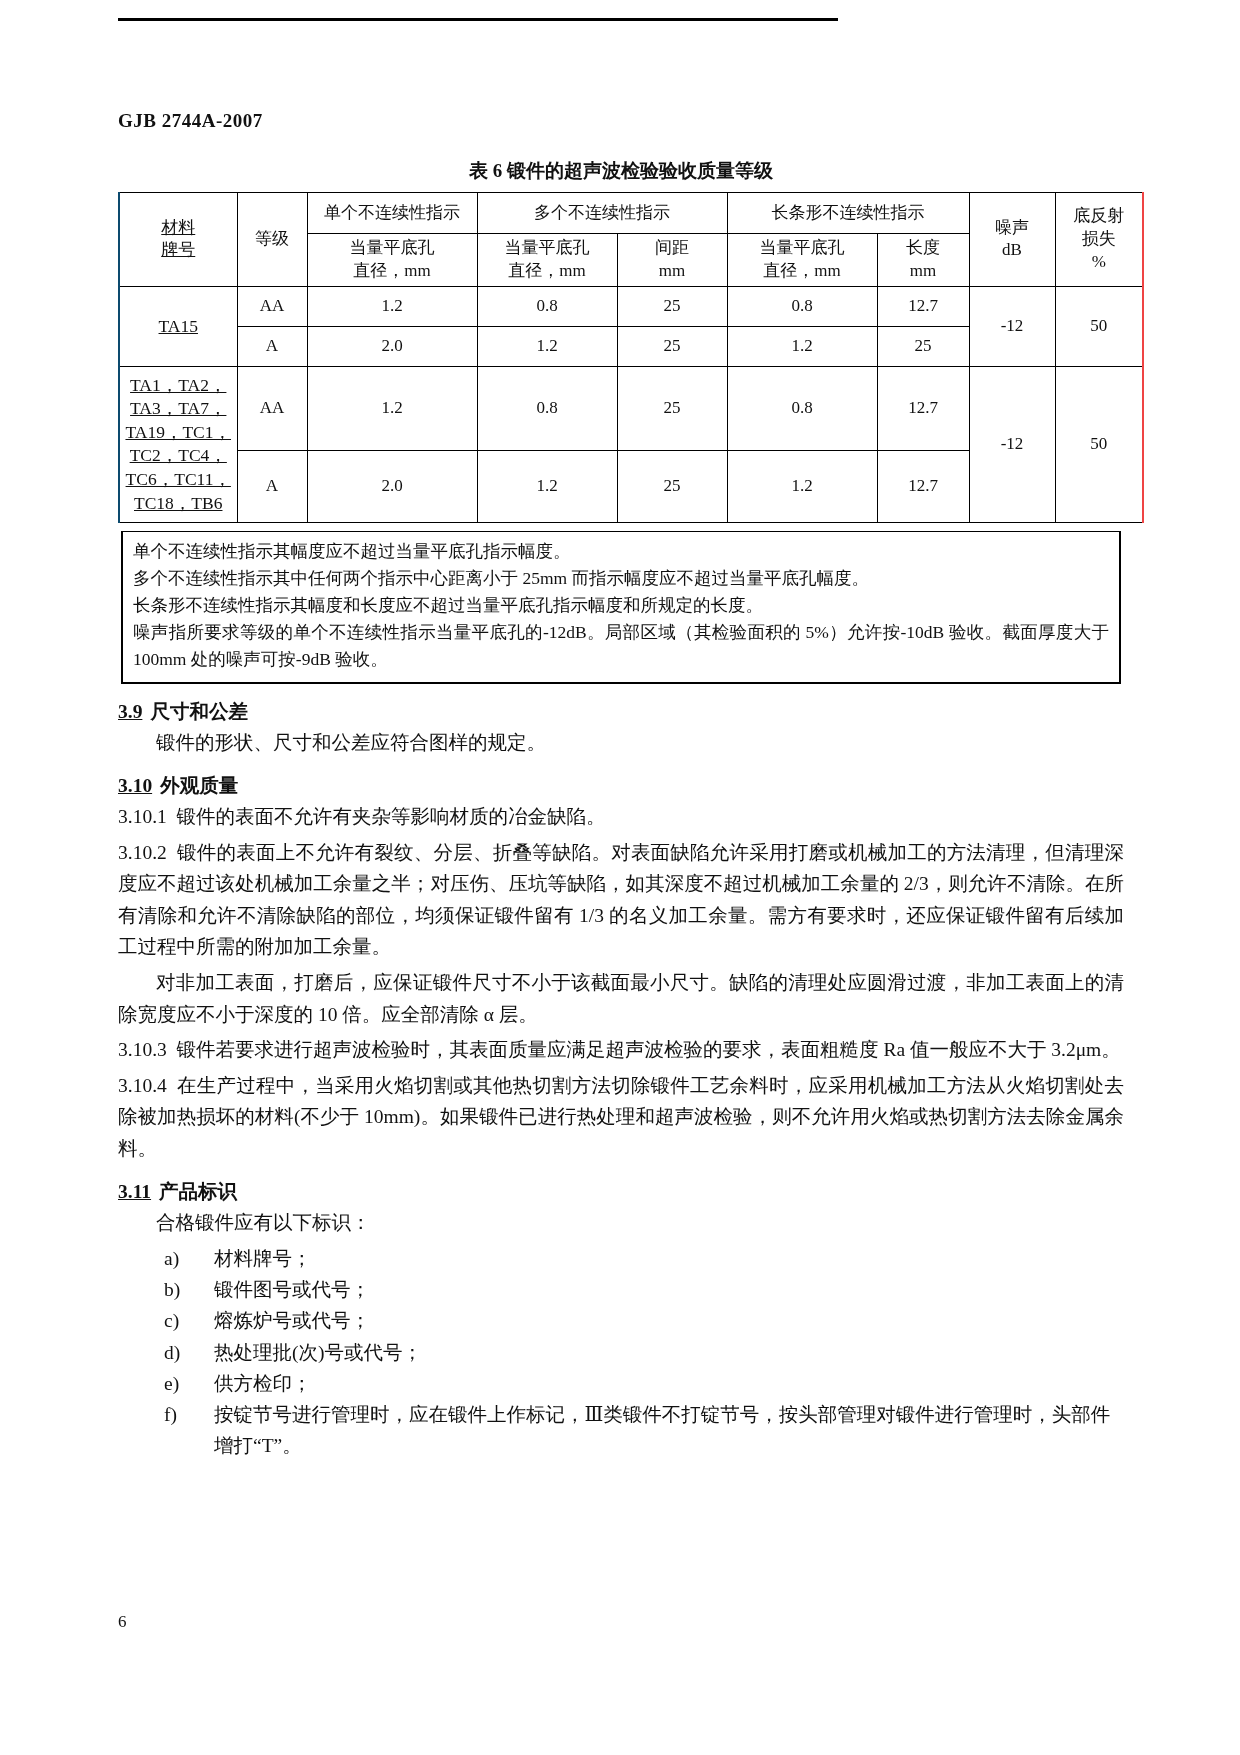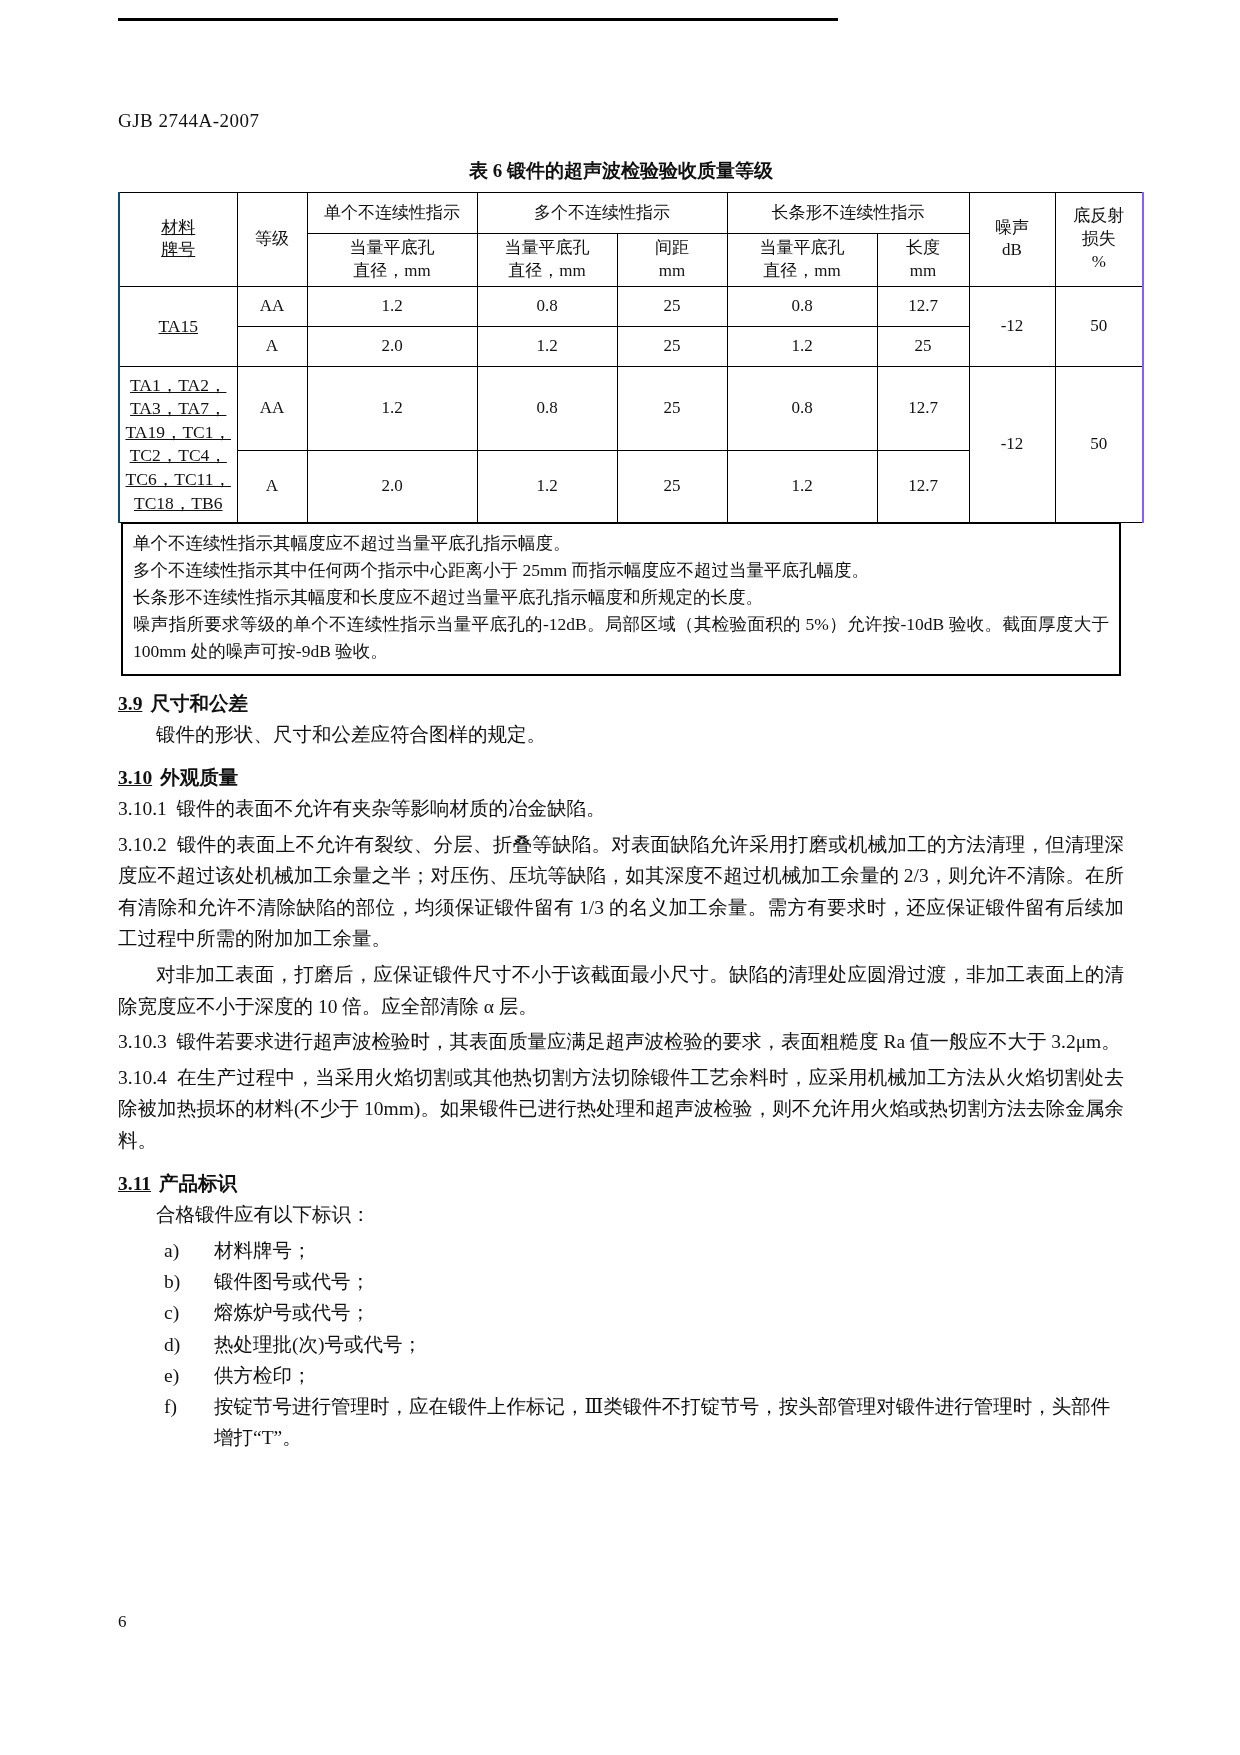--- a/index.html
+++ b/index.html
@@ -31,21 +31,21 @@
   }
   .content {
     position: absolute;
     left: 118px;
     top: 110px;
     width: 1006px;
   }
   .doc-no {
     font-family: "Liberation Serif", serif;
     font-size: 19px;
-    font-weight: normal;
+    font-weight: bold;
     letter-spacing: 0.5px;
     margin-bottom: 26px;
   }
   p.body-text {
     font-size: 19.5px;
     line-height: 1.62;
     margin: 0 0 4px 0;
     text-align: justify;
     font-family: "Liberation Serif", "DejaVu Serif", serif;
   }
@@ -65,31 +65,31 @@
   }
   table.main td, table.main th {
     border: 1px solid #000;
     text-align: center;
     vertical-align: middle;
     padding: 3px 2px;
     font-weight: normal;
     line-height: 1.35;
   }
   table.main .outer-left { border-left: 2px solid #0c4a6e; text-decoration: underline; }
-  table.main .outer-right { border-right: 2px solid #8b5cf6; margin-left: 48px; }
+  table.main .outer-right { border-right: 2px solid #ef4444; margin-left: 48px; }
   .hdr-tall { height: 34px; }
   .cell-mat {
     font-size: 17.5px;
     line-height: 1.45;
   }
   .notes {
     border: 2px solid #000;
     border-top: 1px solid #000;
     width: 1000px;
-    margin: 0 auto;
+    margin: 8px auto;
     padding: 6px 10px 8px 10px;
     font-size: 17.5px;
     line-height: 1.55;
     box-sizing: border-box;
   }
   .notes div { text-align: justify; }
   .sec-head {
     font-size: 19.5px;
     font-weight: bold;
     margin: 14px 0 2px 0;

